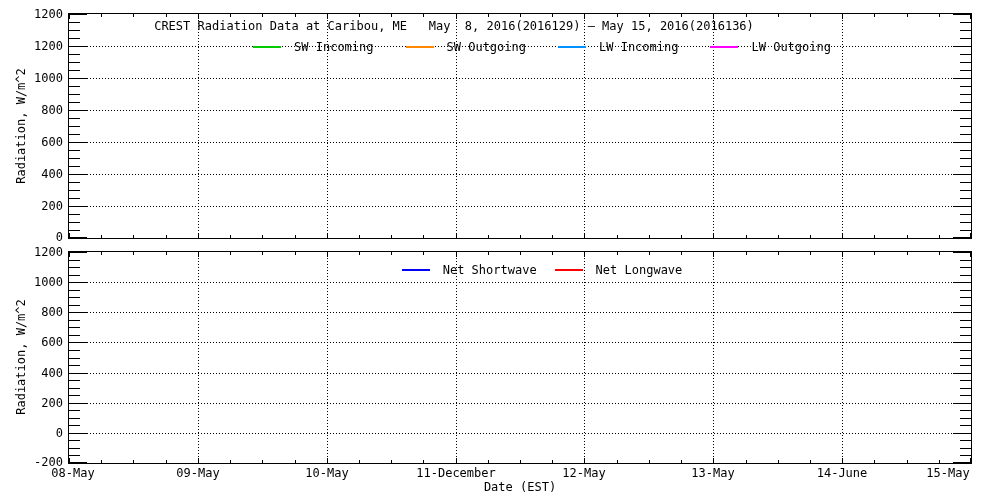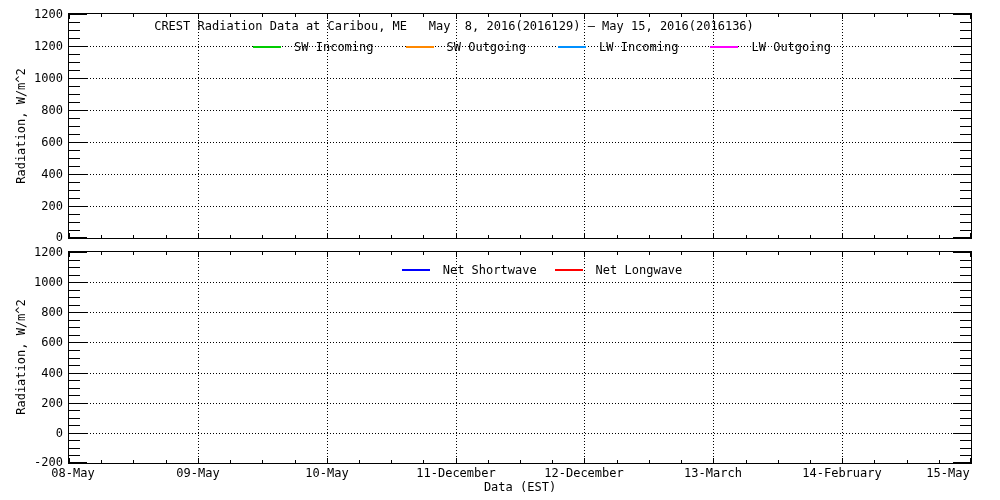--- a/index.html
+++ b/index.html
@@ -281,41 +281,41 @@
       <div class="xtl" style="left: 387px;">11-December</div>
       <div class="tick" style="left: 419px; bottom: 0px; width: 1px; height: 3px;"></div>
       <div class="tick" style="left: 419px; top: 0px; width: 1px; height: 3px;"></div>
       <div class="tick" style="left: 451px; bottom: 0px; width: 1px; height: 3px;"></div>
       <div class="tick" style="left: 451px; top: 0px; width: 1px; height: 3px;"></div>
       <div class="tick" style="left: 483px; bottom: 0px; width: 1px; height: 3px;"></div>
       <div class="tick" style="left: 483px; top: 0px; width: 1px; height: 3px;"></div>
       <div class="g-v" style="left: 515px;"></div>
       <div class="tick" style="left: 515px; bottom: 0px; width: 1px; height: 5px;"></div>
       <div class="tick" style="left: 515px; top: 0px; width: 1px; height: 5px;"></div>
-      <div class="xtl" style="left: 515px;">12-December</div>
+      <div class="xtl" style="left: 515px;">12-May</div>
       <div class="tick" style="left: 548px; bottom: 0px; width: 1px; height: 3px;"></div>
       <div class="tick" style="left: 548px; top: 0px; width: 1px; height: 3px;"></div>
       <div class="tick" style="left: 580px; bottom: 0px; width: 1px; height: 3px;"></div>
       <div class="tick" style="left: 580px; top: 0px; width: 1px; height: 3px;"></div>
       <div class="tick" style="left: 612px; bottom: 0px; width: 1px; height: 3px;"></div>
       <div class="tick" style="left: 612px; top: 0px; width: 1px; height: 3px;"></div>
       <div class="g-v" style="left: 644px;"></div>
       <div class="tick" style="left: 644px; bottom: 0px; width: 1px; height: 5px;"></div>
       <div class="tick" style="left: 644px; top: 0px; width: 1px; height: 5px;"></div>
-      <div class="xtl" style="left: 644px;">13-March</div>
+      <div class="xtl" style="left: 644px;">13-May</div>
       <div class="tick" style="left: 677px; bottom: 0px; width: 1px; height: 3px;"></div>
       <div class="tick" style="left: 677px; top: 0px; width: 1px; height: 3px;"></div>
       <div class="tick" style="left: 709px; bottom: 0px; width: 1px; height: 3px;"></div>
       <div class="tick" style="left: 709px; top: 0px; width: 1px; height: 3px;"></div>
       <div class="tick" style="left: 741px; bottom: 0px; width: 1px; height: 3px;"></div>
       <div class="tick" style="left: 741px; top: 0px; width: 1px; height: 3px;"></div>
       <div class="g-v" style="left: 773px;"></div>
       <div class="tick" style="left: 773px; bottom: 0px; width: 1px; height: 5px;"></div>
       <div class="tick" style="left: 773px; top: 0px; width: 1px; height: 5px;"></div>
-      <div class="xtl" style="left: 773px;">14-February</div>
+      <div class="xtl" style="left: 773px;">14-June</div>
       <div class="tick" style="left: 805px; bottom: 0px; width: 1px; height: 3px;"></div>
       <div class="tick" style="left: 805px; top: 0px; width: 1px; height: 3px;"></div>
       <div class="tick" style="left: 838px; bottom: 0px; width: 1px; height: 3px;"></div>
       <div class="tick" style="left: 838px; top: 0px; width: 1px; height: 3px;"></div>
       <div class="tick" style="left: 870px; bottom: 0px; width: 1px; height: 3px;"></div>
       <div class="tick" style="left: 870px; top: 0px; width: 1px; height: 3px;"></div>
       <div class="tick" style="left: 901px; bottom: 0px; width: 1px; height: 5px;"></div>
       <div class="tick" style="left: 901px; top: 0px; width: 1px; height: 5px;"></div>
       <div class="xtl" style="left: 879px;">15-May</div>
     </div>
@@ -347,14 +347,14 @@
       </div>
       <div class="litem">
         <div class="lseg" style="background: rgb(255, 0, 255);"></div>
         <div class="llab">LW Outgoing</div>
       </div>
     </div>
 
   <div id="ylabel-0" class="ylabel">Radiation, W/m^2</div>
   <div id="ylabel-1" class="ylabel">Radiation, W/m^2</div>
 
-  <div id="xlabel">Data (EST)</div>
+  <div id="xlabel">Date (EST)</div>
 </div>
 
 </body></html>

